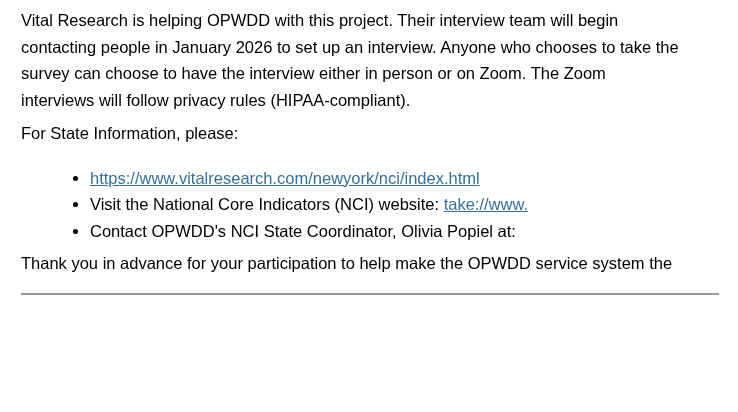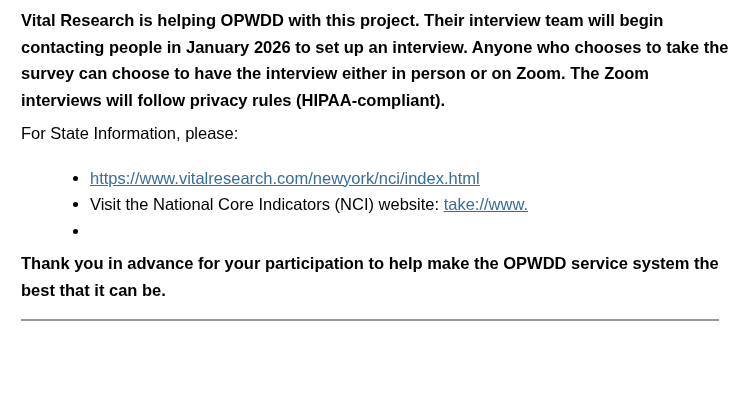--- a/index.html
+++ b/index.html
@@ -9,21 +9,21 @@
     background: #ffffff;
     color: #000000;
     font-family: "Liberation Sans", "DejaVu Sans", sans-serif;
     font-size: 16.5px;
     line-height: 26.5px;
     overflow: hidden;
     box-sizing: border-box;
     padding: 7px 19px 0 21px;
   }
   p { margin: 0 0 7px 0; }
-  .ln { white-space: nowrap; font-weight: bold; }
+  .ln { white-space: nowrap; }
   ul.info-list {
     margin: 18px 0 6px 0;
     padding: 0 0 0 69px;
     list-style: disc outside;
   }
   ul.info-list li { margin: 0; padding: 0; }
   a.doc-link {
     color: #366f9b;
     text-decoration: underline;
     cursor: pointer;
@@ -39,19 +39,19 @@
 <body>
 
 <p class="lines"><span class="ln">Vital Research is helping OPWDD with this project. Their interview team will begin</span><br><span class="ln">contacting people in January 2026 to set up an interview. Anyone who chooses to take the</span><br><span class="ln">survey can choose to have the interview either in person or on Zoom. The Zoom</span><br><span class="ln">interviews will follow privacy rules (HIPAA-compliant).</span></p>
 
 <p>For State Information, please:</p>
 
 <ul class="info-list">
   <li>
     <a class="doc-link blocklink" href="#">https://www.vitalresearch.com/newyork/nci/index.html</a></li>
   <li><span>Visit the National Core Indicators (NCI) website: </span><a class="doc-link" href="#"><span>take://www.</span><br></a></li>
-  <li>
+  <li><span>Contact OPWDD's NCI State Coordinator, Olivia Popiel at:</span>
     </li>
 </ul>
 
-<p class="lines"><span class="ln">Thank you in advance for your participation to help make the OPWDD service system the</span><br><span class="ln">best that it can be.</span></p>
+<p class="lines"><span class="ln">Thank you in advance for your participation to help make the OPWDD service system the</span><br></p>
 
 <hr class="divider">
 
 </body></html>

